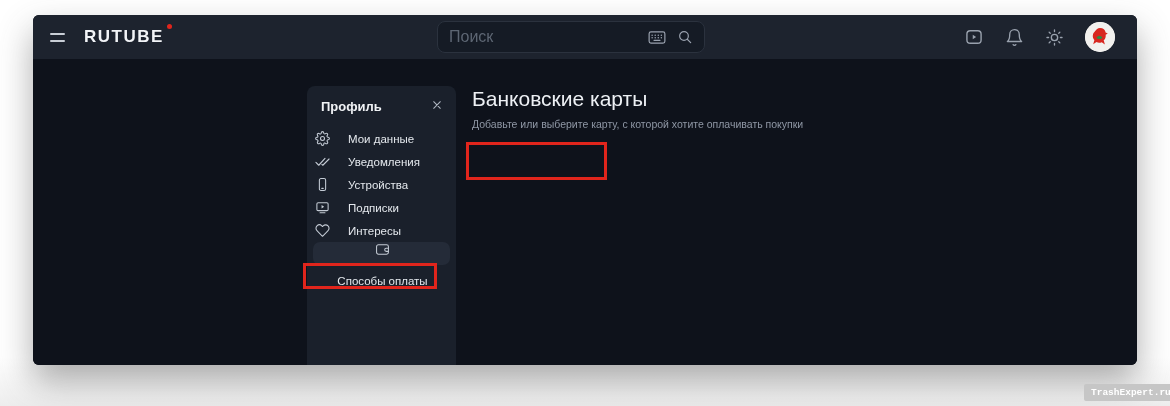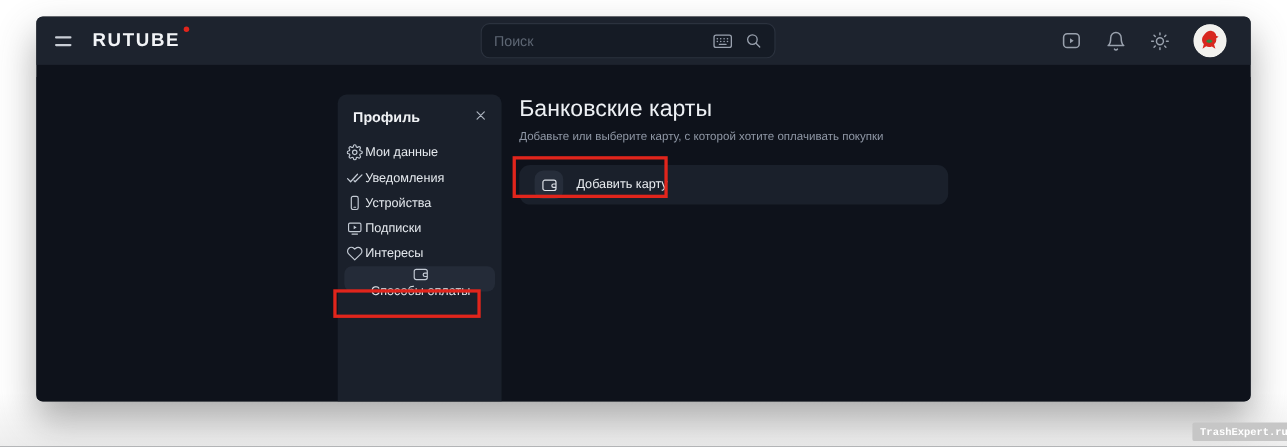--- a/index.html
+++ b/index.html
@@ -17,41 +17,41 @@
   .burger { margin-left:17px; width:15px; display:flex; flex-direction:column; gap:5px; cursor:pointer; }
   .burger span { display:block; height:2px; border-radius:1px; background:#c9ced6; }
   .logo { margin-left:19px; position:relative; color:#f2f4f7; font-size:17px; font-weight:800;
           letter-spacing:1.5px; cursor:pointer; }
   .logo i { position:absolute; right:-8px; top:-3px; width:5px; height:5px; border-radius:50%;
             background:#e1251c; }
   .search { position:absolute; left:404px; top:50%; transform:translateY(-50%);
             width:268px; height:32px; background:#151b25; border:1px solid #2b323e;
             border-radius:8px; display:flex; align-items:center; padding:0 11px; }
   .search input { flex:1; background:transparent; border:none; outline:none;
-                  font-family:"Liberation Sans", sans-serif; font-size:13px; color:#cfd4dc; min-width:0; }
+                  font-family:"Liberation Sans", sans-serif; font-size:16px; color:#cfd4dc; min-width:0; }
   .search input::placeholder { color:#5d6673; }
   .search .sicn { display:flex; align-items:center; color:#99a1ae; cursor:pointer; margin-left:11px; }
   .hicons { margin-left:auto; display:flex; align-items:center; gap:21px; padding-right:22px; }
   .hbtn { color:#99a1ad; display:flex; align-items:center; cursor:pointer; }
   .avatar { width:30px; height:30px; border-radius:50%; background:#f2f1ee; overflow:hidden;
             display:flex; align-items:center; justify-content:center; cursor:pointer; }
 
   
   .bodyarea { position:absolute; top:55px; left:0; right:0; bottom:0; background:#0e121b; }
 
   
   .panel { position:absolute; left:274px; top:16px; width:149px; bottom:0;
            background:#1a202b; border-radius:8px 8px 0 0; }
   .panel-head { display:flex; align-items:flex-start; justify-content:space-between;
                 padding:13px 13px 0 14px; }
   .panel-title { font-size:13px; font-weight:700; color:#f0f2f5; }
   .close { color:#aeb5c0; display:flex; cursor:pointer; }
   .menu { margin-top:13px; }
   .menu-item { height:23px; margin:0 6px; padding-left:2px; display:flex; align-items:center;
-               gap:2px; border-radius:7px; cursor:pointer; }
+               gap:18px; border-radius:7px; cursor:pointer; }
   .menu-item.sel { background:#242b38;flex-direction:column; }
   .mi-icon { display:flex; color:#c3cad4; }
   .mi-label { font-size:11.5px; color:#e4e8ed; white-space:nowrap; }
 
   
   .main { position:absolute; left:439px; top:0; right:16px; }
   .main-title { margin-top:17px; font-size:21px; font-weight:500; color:#edf0f4; }
   .main-sub { margin-top:7px; font-size:10.5px; color:#8f97a5; }
   .add-row { margin-top:20px; width:390px; height:36px; background:#1a202b; border-radius:10px;
              display:flex; align-items:center; padding-left:14px; cursor:pointer; }
@@ -206,29 +206,20 @@
             </span>
             <span class="mi-label">Способы оплаты</span>
           </div>
 
         </div>
       </div>
 
       <div class="main">
         <div class="main-title">Банковские карты</div>
         <div class="main-sub">Добавьте или выберите карту, с которой хотите оплачивать покупки</div>
-        <div class="add-row">
-          <span class="add-iconbox">
-            <svg width="15" height="15" viewBox="0 0 24 24" fill="none" stroke="currentColor" stroke-width="1.7">
-              <rect x="2.5" y="4.5" width="19" height="15" rx="3"></rect>
-              <path d="M21.5 10h-3.5a2.5 2.5 0 0 0 0 5h3.5"></path>
-            </svg>
-          </span>
-          <span class="add-label">Добавить карту</span>
-        </div>
       </div>
 
     </div>
   </div>
 
   <div class="ann ann-payment"></div>
   <div class="ann ann-addcard"></div>
 
   <div class="watermark">TrashExpert.ru</div>
 </div>

